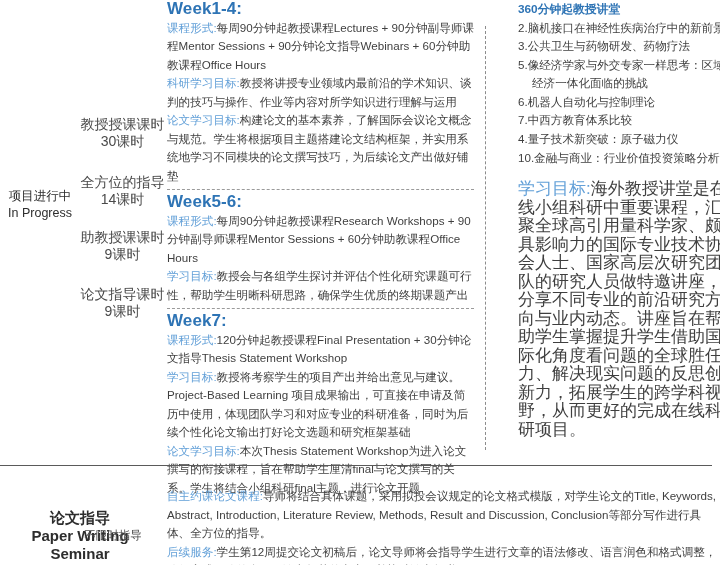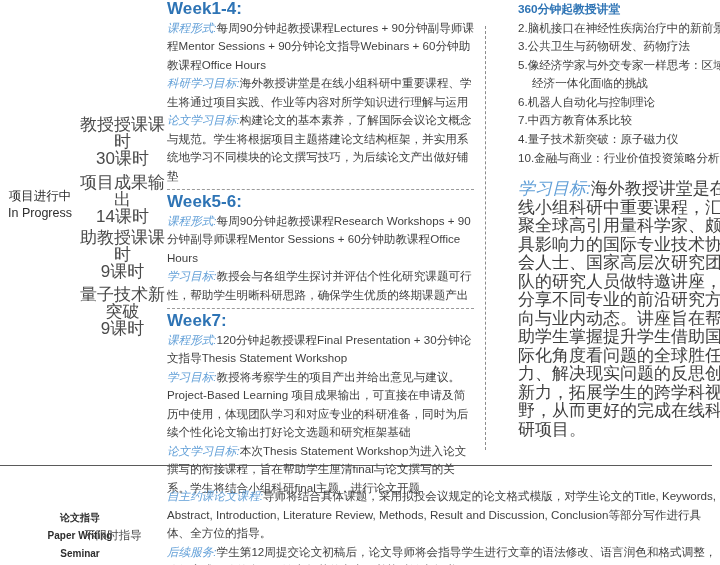--- a/index.html
+++ b/index.html
@@ -46,21 +46,21 @@
     position: absolute;
     left: 80px;
     top: 0;
     width: 85px;
     height: 465px;
   }
   .hours-item {
     position: absolute;
     width: 85px;
     text-align: center;
-    font-size: 17px;
+    font-size: 14px;
     line-height: 17px;
     color: #4a4a4a;
   }
   .hours-item .num { display: block; }
   .hi-1 { top: 116px; }
   .hi-2 { top: 174px; }
   .hi-3 { top: 229px; }
   .hi-4 { top: 286px; }
 
   .weeks-col {
@@ -82,21 +82,20 @@
 
   .para {
     font-size: 11.6px;
     line-height: 18.5px;
     color: #3f3f3f;
     text-align: left;
     word-break: break-word;
   }
   .lbl {
     color: #63a0d8;
-    font-style: italic;
   }
 
   .dot-sep {
     border: none;
     border-top: 1px dashed #9a9a9a;
     margin: 4px 0 3px 0;
     height: 0;
   }
 
   .vdiv {
@@ -163,21 +162,21 @@
     width: 720px;
     height: 99px;
   }
   .stage-label-2 {
     position: absolute;
     left: 0px;
     top: 509px;
     width: 160px;
     text-align: center;
     font-weight: bold;
-    font-size: 10px;
+    font-size: 15px;
     line-height: 18px;
     color: #2d2d2d;
   }
   .stage-label-2 .en { display: block; }
   .hours-2 {
     position: absolute;
     left: 63px;
     top: 527px;
     width: 100px;
     text-align: center;
@@ -203,39 +202,39 @@
       <span>项目进行中</span>
       <span class="en">In Progress</span>
     </div>
 
     <div class="hours-col">
       <div class="hours-item hi-1">
         <span>教授授课课时</span>
         <span class="num">30课时</span>
       </div>
       <div class="hours-item hi-2">
-        <span>项目成果输出</span>
+        <span>全方位的指导</span>
         <span class="num">14课时</span>
       </div>
       <div class="hours-item hi-3">
         <span>助教授课课时</span>
         <span class="num">9课时</span>
       </div>
       <div class="hours-item hi-4">
-        <span>量子技术新突破</span>
+        <span>论文指导课时</span>
         <span class="num">9课时</span>
       </div>
     </div>
 
     <div class="weeks-col">
 
       <div class="wk-block">
         <div class="wk-title">Week1-4:</div>
         <div class="para"><span class="lbl">课程形式:</span><span>每周90分钟起教授课程Lectures + 90分钟副导师课程Mentor Sessions + 90分钟论文指导Webinars + 60分钟助教课程Office Hours</span></div>
-        <div class="para"><span class="lbl">科研学习目标:</span><span>海外教授讲堂是在线小组科研中重要课程、学生将通过项目实践、作业等内容对所学知识进行理解与运用</span></div>
+        <div class="para"><span class="lbl">科研学习目标:</span><span>教授将讲授专业领域内最前沿的学术知识、谈判的技巧与操作、作业等内容对所学知识进行理解与运用</span></div>
         <div class="para"><span class="lbl">论文学习目标:</span><span>构建论文的基本素养，了解国际会议论文概念与规范。学生将根据项目主题搭建论文结构框架，并实用系统地学习不同模块的论文撰写技巧，为后续论文产出做好铺垫</span></div>
       </div>
 
       <hr class="dot-sep">
 
       <div class="wk-block">
         <div class="wk-title">Week5-6:</div>
         <div class="para"><span class="lbl">课程形式:</span><span>每周90分钟起教授课程Research Workshops + 90分钟副导师课程Mentor Sessions + 60分钟助教课程Office Hours</span></div>
         <div class="para"><span class="lbl">学习目标:</span><span>教授会与各组学生探讨并评估个性化研究课题可行性，帮助学生明晰科研思路，确保学生优质的终期课题产出</span></div>
       </div>

